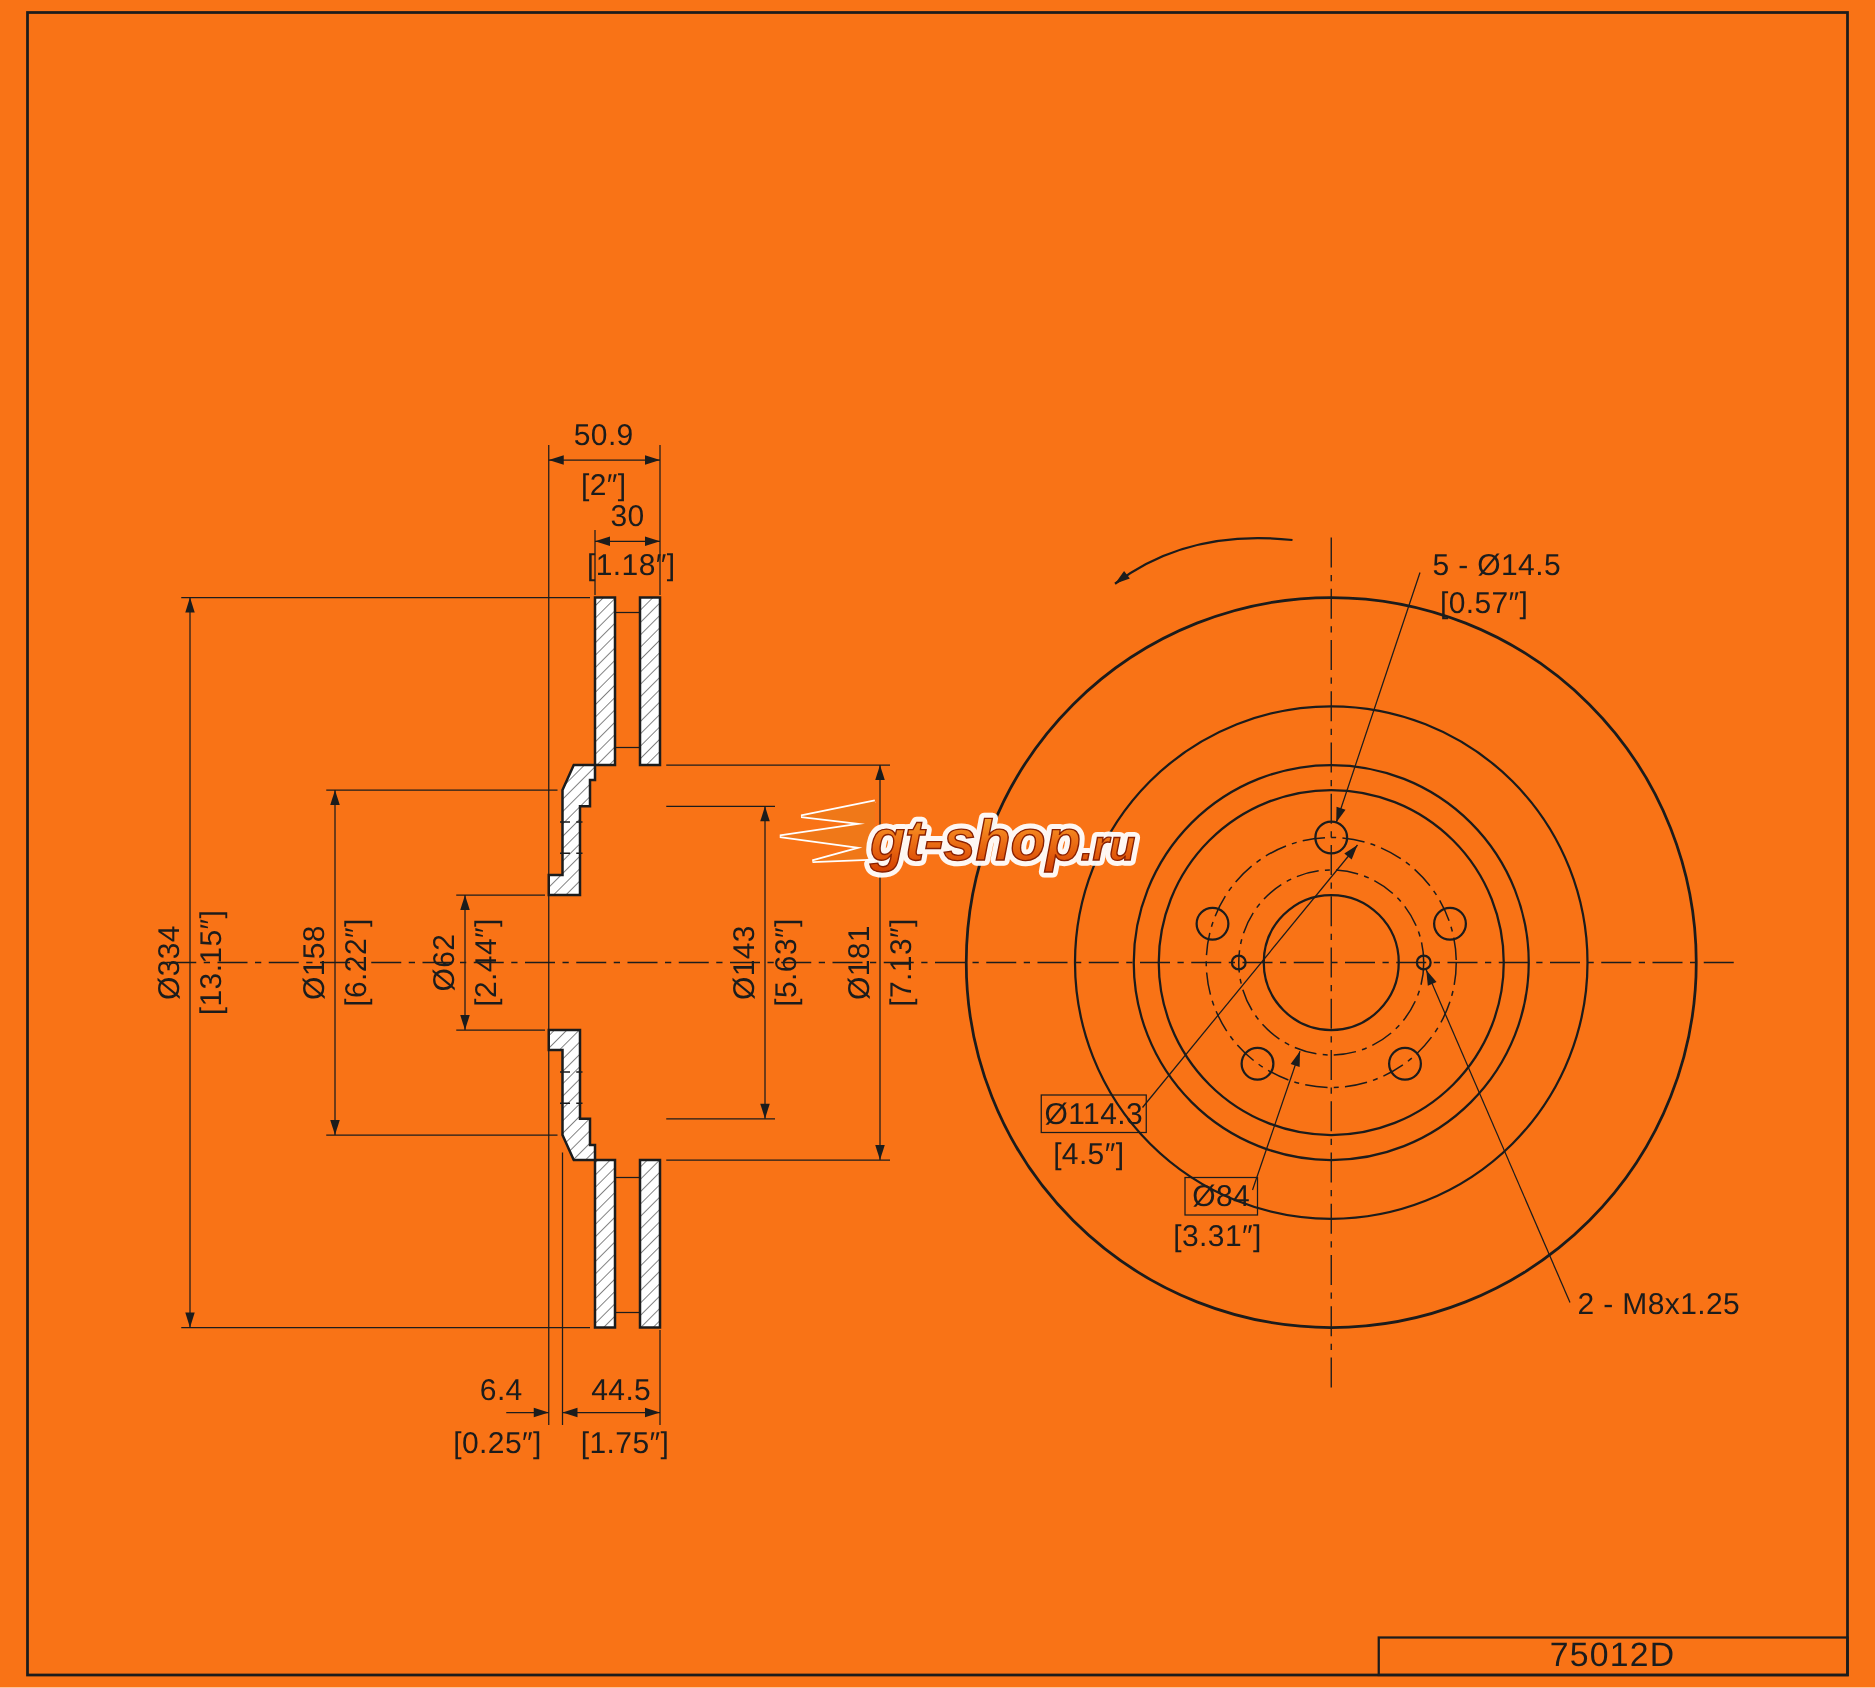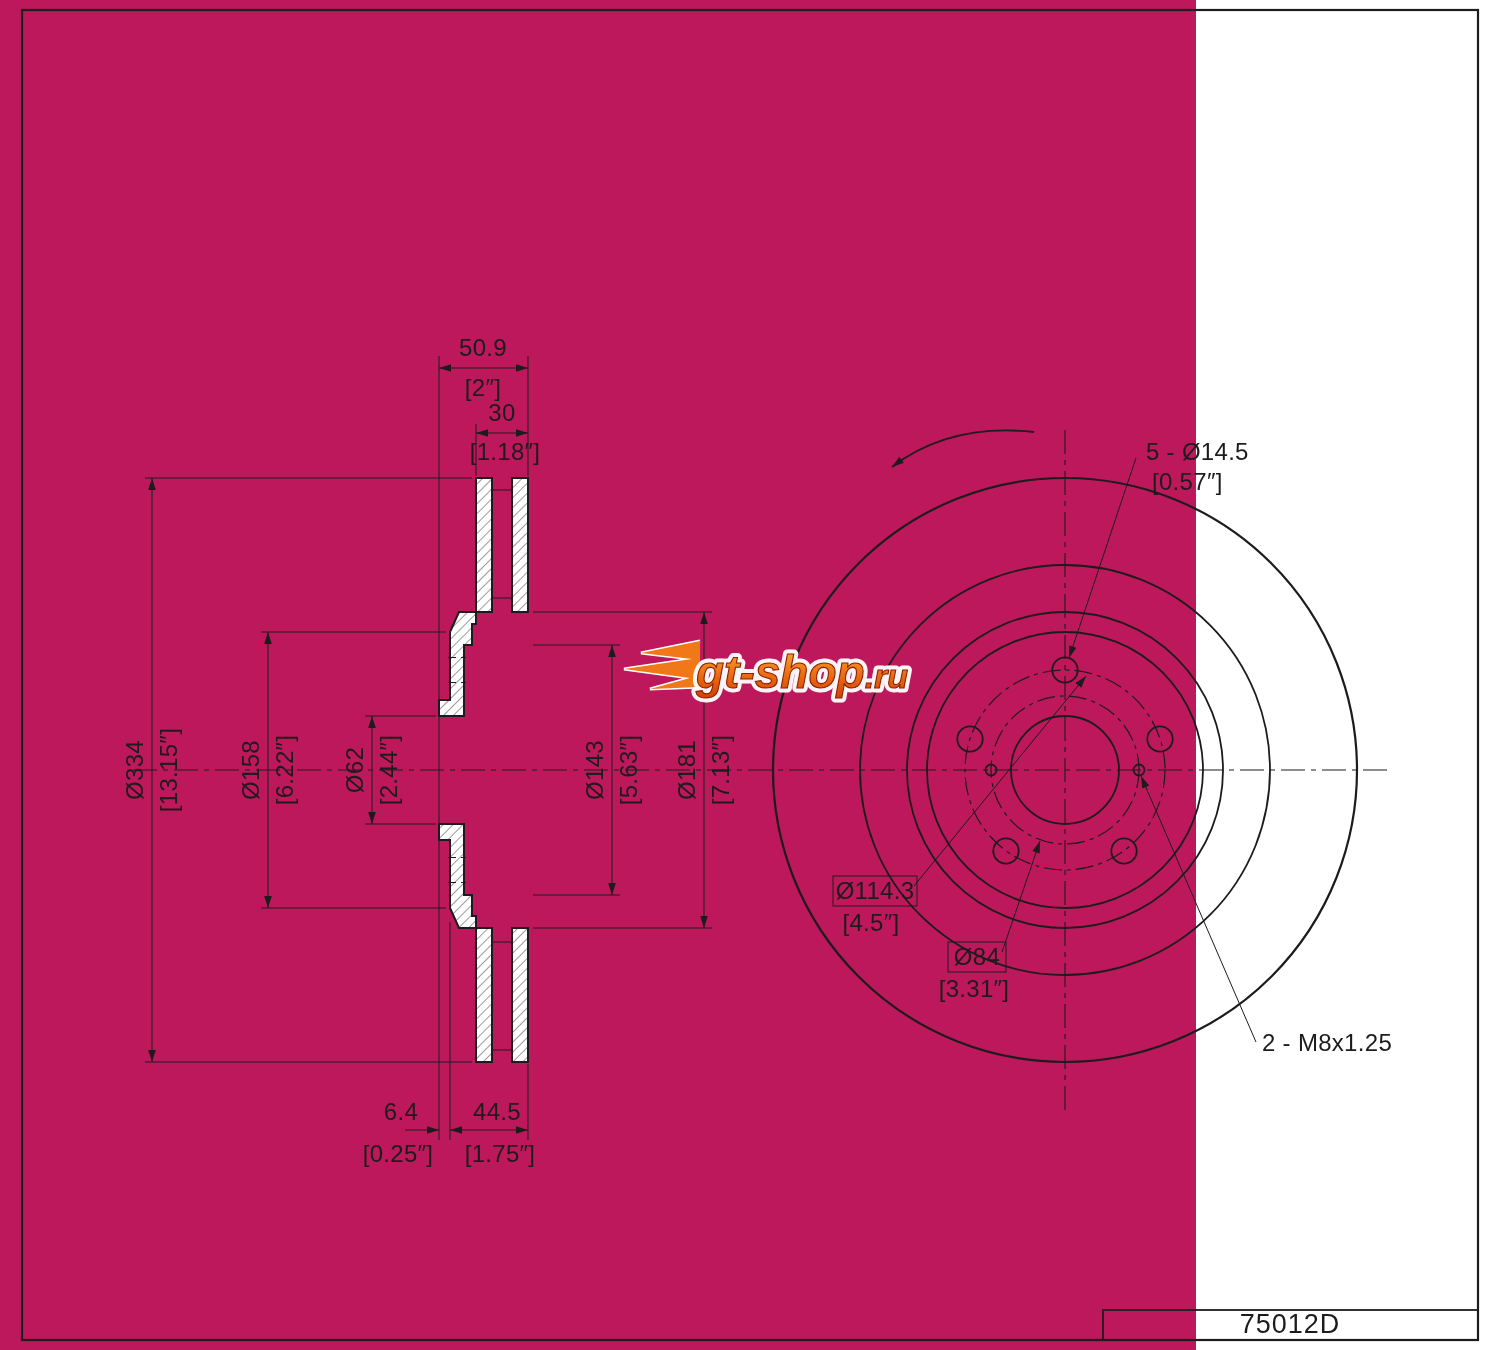--- a/index.html
+++ b/index.html
@@ -1,16 +1,16 @@
 <!DOCTYPE html>
 <html><head>
 <meta charset="utf-8">
 <style>
   html,body{margin:0;padding:0;background:#ffffff;}
-  .stage{width:1196px;height:1350px;position:relative;background:#be185d;}
+  .stage{width:1500px;height:1350px;position:relative;background:#f97316;}
   svg{display:block;}
   .thin{stroke:#1c1c1c;stroke-width:1;fill:none;}
   .med{stroke:#1c1c1c;stroke-width:1.8;fill:none;}
   .thick{stroke:#1c1c1c;stroke-width:2.2;fill:none;}
   .hatched{fill:url(#hatch);stroke:#1c1c1c;stroke-width:2;}
   .cline{stroke:#1c1c1c;stroke-width:1.1;fill:none;stroke-dasharray:24 6 5 6;}
   .pcd{stroke:#1c1c1c;stroke-width:1.2;fill:none;stroke-dasharray:18 5 4 5;}
   .hidden{stroke:#1c1c1c;stroke-width:1.2;fill:none;stroke-dasharray:8 5;}
   .dim{font-family:"Liberation Sans","DejaVu Sans",sans-serif;font-size:24px;fill:#1c1c1c;letter-spacing:.3px;}
   .part{font-family:"Liberation Sans","DejaVu Sans",sans-serif;font-size:27px;fill:#1c1c1c;letter-spacing:1px;}

